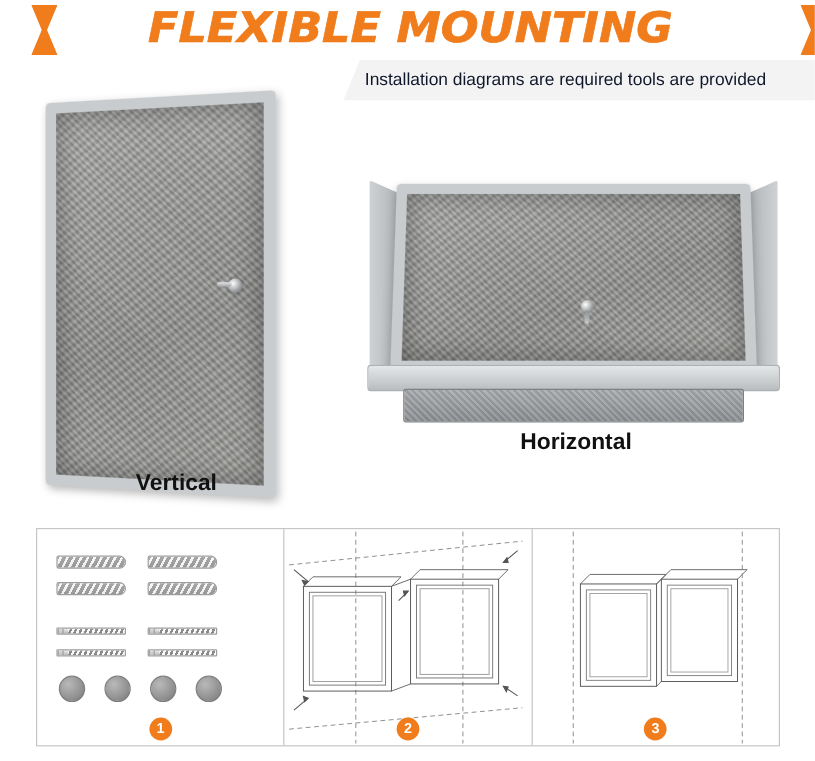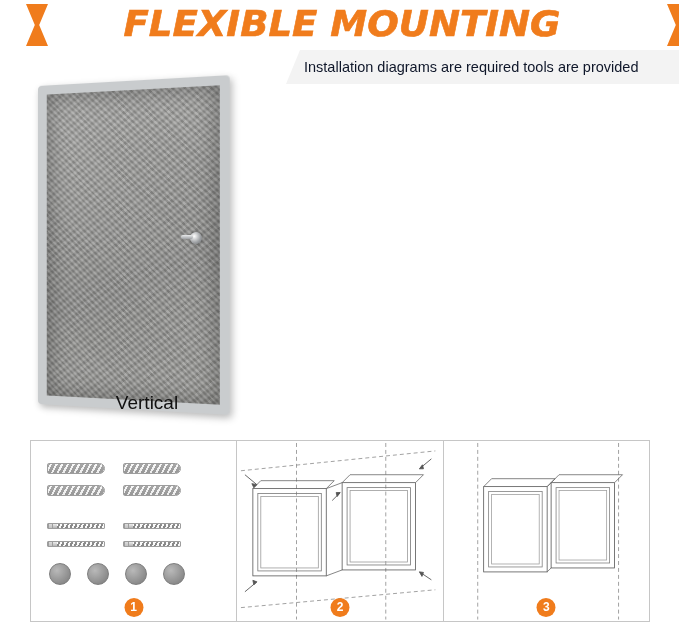--- a/index.html
+++ b/index.html
@@ -132,21 +132,21 @@
     width: 12px; height: 4px;
     background: linear-gradient(180deg,#e9ebec,#9ea1a4);
     border-radius: 2px;
   }
   .label-vertical {
     position: absolute;
     left: 24px; top: 306px;
     width: 190px;
     text-align: center;
     font-size: 19px;
-    font-weight: normal;
+    font-weight: bold;
     color: #111;
   }
 
   
   .horiz-wrap {
     position: absolute;
     left: 300px; top: 58px;
     width: 350px; height: 250px;
   }
   .horiz-door {
@@ -319,20 +319,31 @@
 
   <div class="vert-wrap">
     <div class="vert-backpanel"></div>
     <div class="vert-doorframe">
       <div class="vert-felt"></div>
     </div>
     <div class="vert-lock"></div>
     <div class="label-vertical">Vertical</div>
   </div>
 
+  <div class="horiz-wrap">
+    <div class="horiz-side-l"></div>
+    <div class="horiz-side-r"></div>
+    <div class="horiz-door">
+      <div class="horiz-felt"></div>
+    </div>
+    <div class="horiz-lock"></div>
+    <div class="horiz-case-top"></div>
+    <div class="horiz-case-body"></div>
+    <div class="label-horizontal">Horizontal</div>
+  </div>
 </div>
 
 <div class="strip">
 
   <div class="panel">
     <div class="anchor" style="left:16px; top:22px; width:58px;"></div>
     <div class="anchor" style="left:92px; top:22px; width:58px;"></div>
     <div class="anchor" style="left:16px; top:44px; width:58px;"></div>
     <div class="anchor" style="left:92px; top:44px; width:58px;"></div>
 

